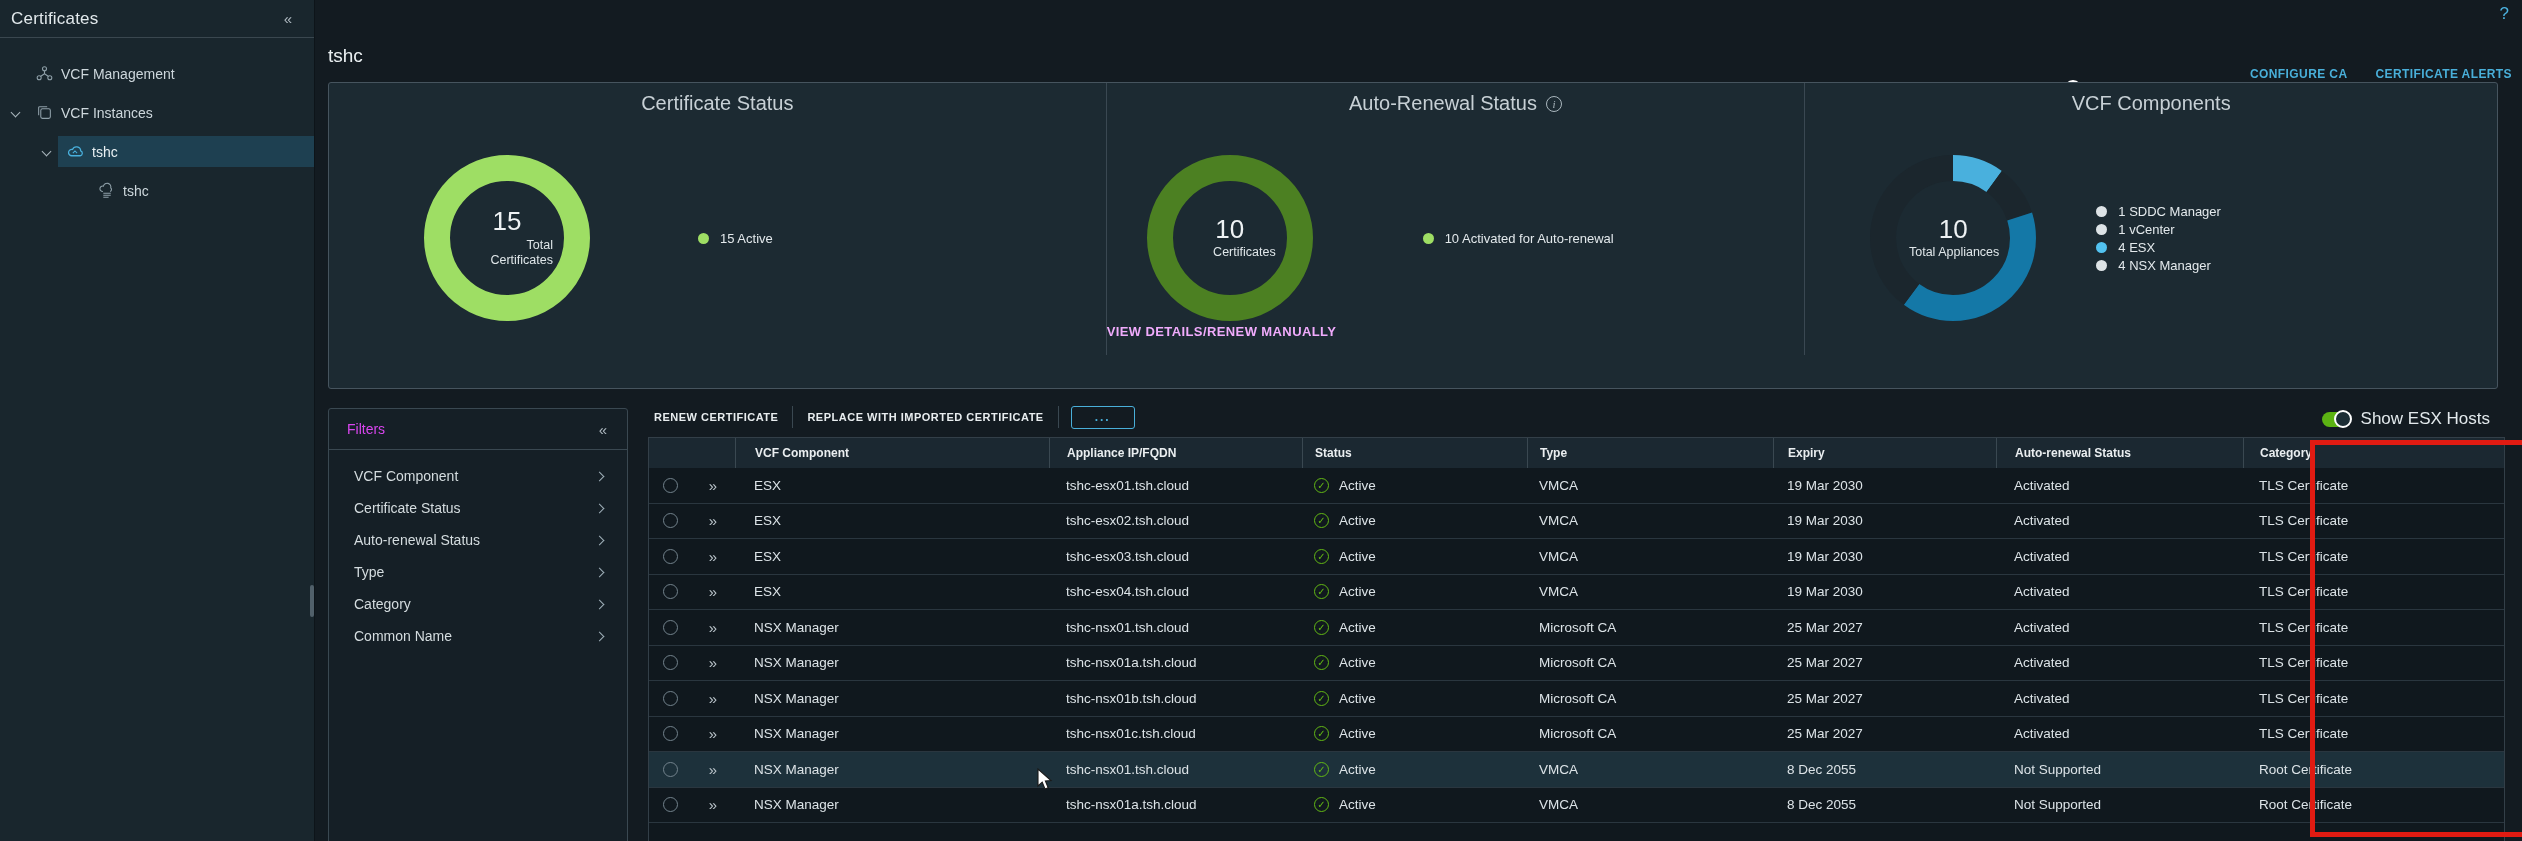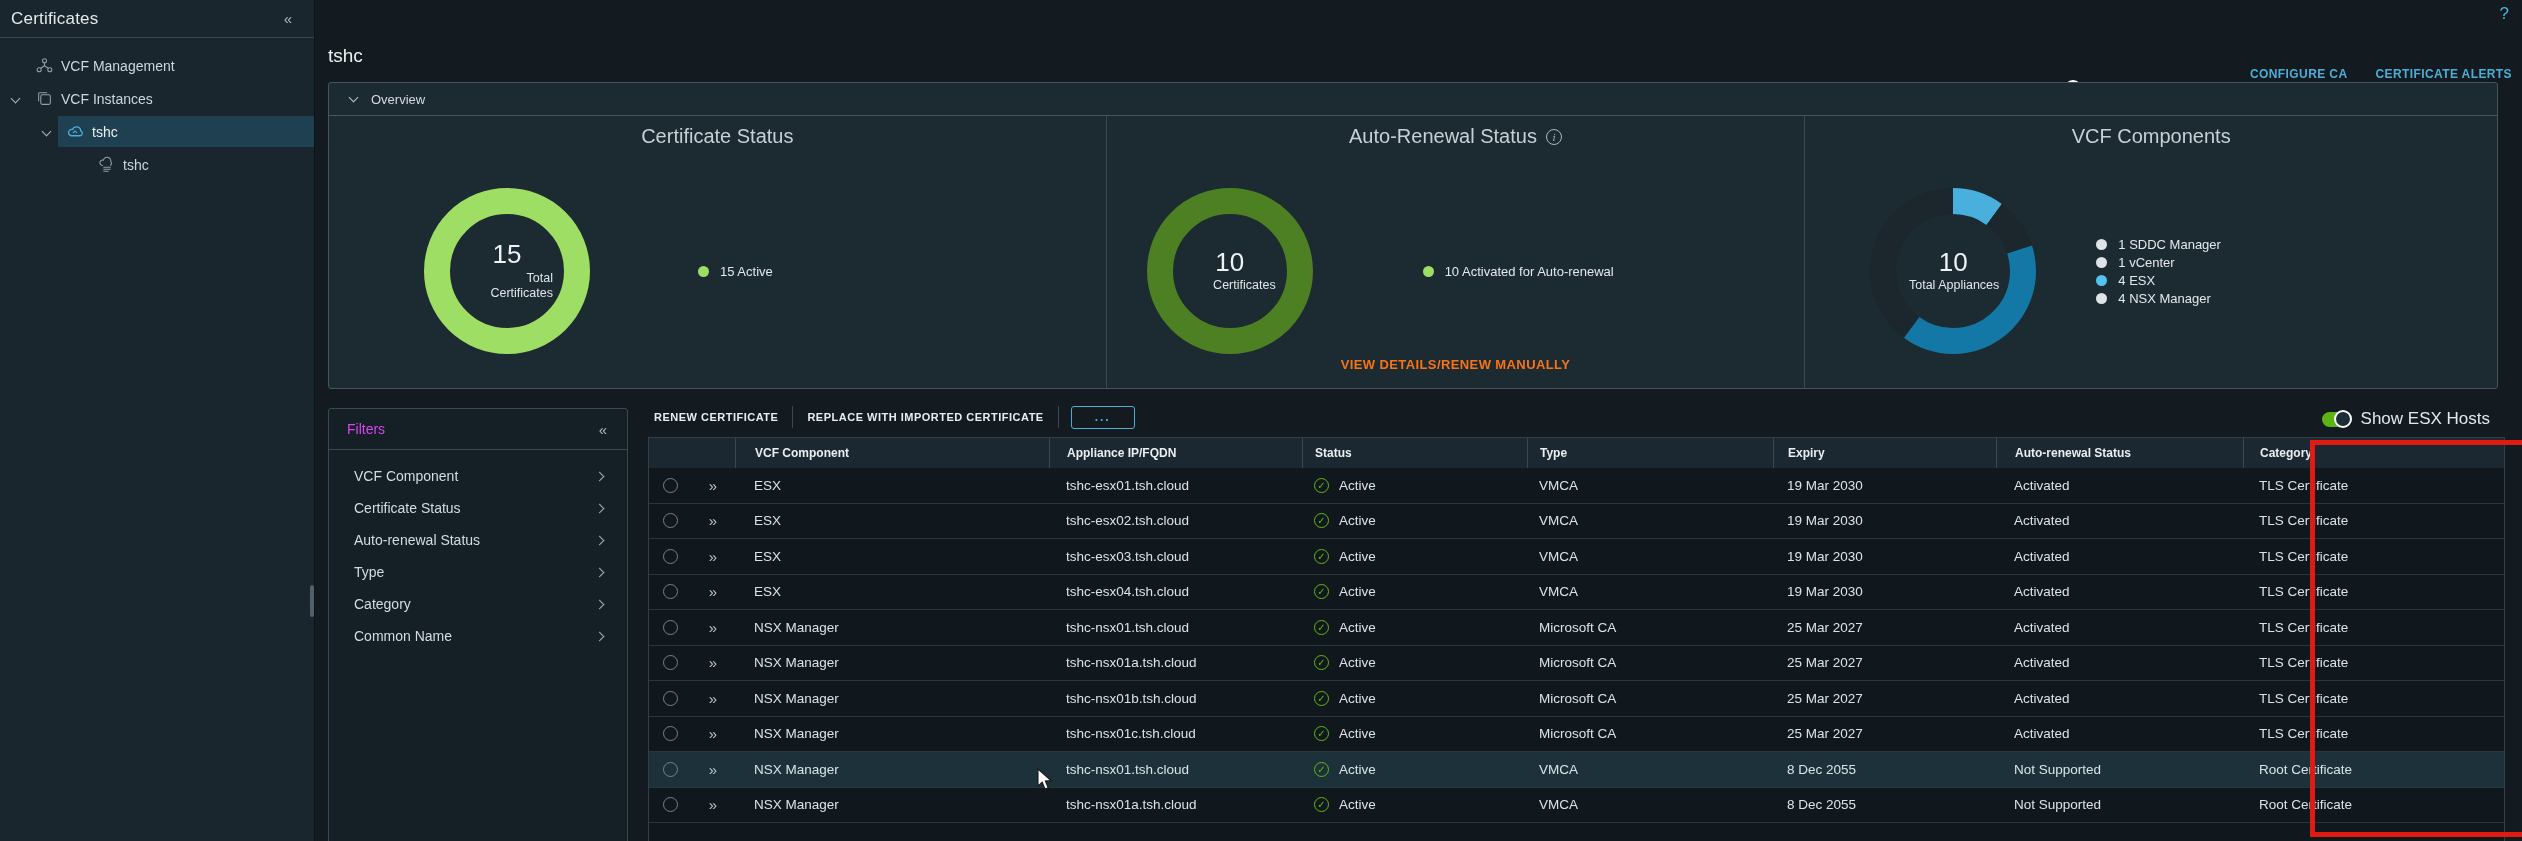--- a/index.html
+++ b/index.html
@@ -5,21 +5,21 @@
   * { margin:0; padding:0; box-sizing:border-box; }
   html,body { width:2522px; height:841px; overflow:hidden; }
   body { background:#131b21; font-family:"Liberation Sans", sans-serif; color:#dce3e7; position:relative; }
 
   
   .sidebar { position:absolute; left:0; top:0; width:315px; height:841px; background:#19262d; border-right:1px solid #0d1419; }
   .sidebar-header { height:38px; display:flex; align-items:center; justify-content:space-between; padding:0 22px 0 11px; border-bottom:1px solid #3a474f; }
   .sidebar-title { font-size:17px; color:#e2e9ec; font-weight:400; letter-spacing:.2px; }
   .collapse-glyph { color:#aeb9c0; font-size:15px; cursor:pointer; }
   .tree { padding-top:12px; }
-  .tree-row { position:relative; height:31px; margin-bottom:2px; display:flex; align-items:center; font-size:14px; color:#cdd7dc; cursor:pointer; }
+  .tree-row { position:relative; height:31px; margin-bottom:2px; display:flex; align-items:center; font-size:14px; color:#cdd7dc; cursor:pointer;margin-top:8px; }
   .tree-row .tree-icon { width:17px; height:17px; margin-right:8px; flex:0 0 17px; }
   .tree-row.selected { background:linear-gradient(90deg, rgba(0,0,0,0) 58px, #1e4051 58px); color:#e9f0f3; }
   .tree-chev { position:absolute; top:12px; }
   .chev { display:inline-block; width:7px; height:7px; border-right:1.6px solid #aab7be; border-bottom:1.6px solid #aab7be; }
   .chev.down { transform:rotate(45deg); }
   .chev.right { transform:rotate(-45deg); }
   .side-scroll-thumb { position:absolute; left:310px; top:585px; width:4px; height:32px; background:#51606a; border-radius:2px; }
 
   
   .main { position:absolute; left:315px; top:0; right:0; bottom:0; }
@@ -48,21 +48,21 @@
   .donut { position:relative; width:166px; height:166px; flex:0 0 166px; }
   .donut-center { position:absolute; inset:0; display:flex; flex-direction:column; align-items:center; justify-content:center; text-align:right; }
   .donut-value { font-size:26px; color:#eef2f4; line-height:1.05; }
   .donut-sub { font-size:12.5px; color:#dfe6e9; width:92px; line-height:1.2; margin-top:2px; }
   .s1 .donut { margin-left:95px; } .s1 .legend { margin-left:108px; }
   .s2 .donut { margin-left:40px; } .s2 .legend { margin-left:110px; }
   .s3 .donut { margin-left:65px; } .s3 .legend { margin-left:60px; }
   .legend-item { display:flex; align-items:center; margin:3px 0; }
   .legend-dot { width:11px; height:11px; border-radius:50%; margin-right:11px; flex:0 0 11px; }
   .legend-label { font-size:13px; color:#e3e9ec; white-space:nowrap; }
-  .panel-link { position:absolute; bottom:16px; left:0; width:100%; text-align:center; font-size:13px; font-weight:bold; color:#f97316; letter-spacing:.4px; cursor:pointer; }
+  .panel-link { position:absolute; bottom:16px; left:0; width:100%; text-align:left; font-size:13px; font-weight:bold; color:#f0abfc; letter-spacing:.4px; cursor:pointer; }
 
   
   .filters { position:absolute; left:13px; top:408px; width:300px; height:440px; background:#151f26; border:1px solid #3a4851; border-radius:3px 3px 0 0; }
   .filters-header { height:41px; display:flex; align-items:center; justify-content:space-between; padding:0 20px 0 18px; border-bottom:1px solid #3a4851; }
   .filters-title { font-size:14px; color:#d946ef; }
   .filter-item { height:32px; display:flex; align-items:center; justify-content:space-between; padding:0 24px 0 25px; font-size:14px; color:#d4dcdf; cursor:pointer; }
   .filter-item .chev { border-color:#9fb0b9; }
   .filter-list { padding-top:10px; }
 
   
@@ -152,24 +152,20 @@
   <div class="header-controls">
     <div class="toggle-wrap">
       <span class="toggle"></span>
       <span class="toggle-label">Activate Auto-renewal</span>
     </div>
     <a class="hdr-link">CONFIGURE CA</a>
     <a class="hdr-link">CERTIFICATE ALERTS</a>
   </div>
 
   <div class="overview">
-    <div class="overview-bar">
-      <span class="chev down"></span>
-      <span class="overview-label">Overview</span>
-    </div>
     <div class="overview-body">
       <div class="ov-section s1">
         <div class="panel-title">
           <span>Certificate Status</span>
         </div>
         <div class="chart-body">
           <div class="donut"><svg width="166" height="166" viewBox="0 0 166 166">
                 <g transform="rotate(-90 83 83)">
                   <circle cx="83" cy="83" r="70" fill="none" stroke="#9ede64" stroke-width="26" stroke-dasharray="439.822971502571 0" stroke-dashoffset="0"></circle>
                 </g>

